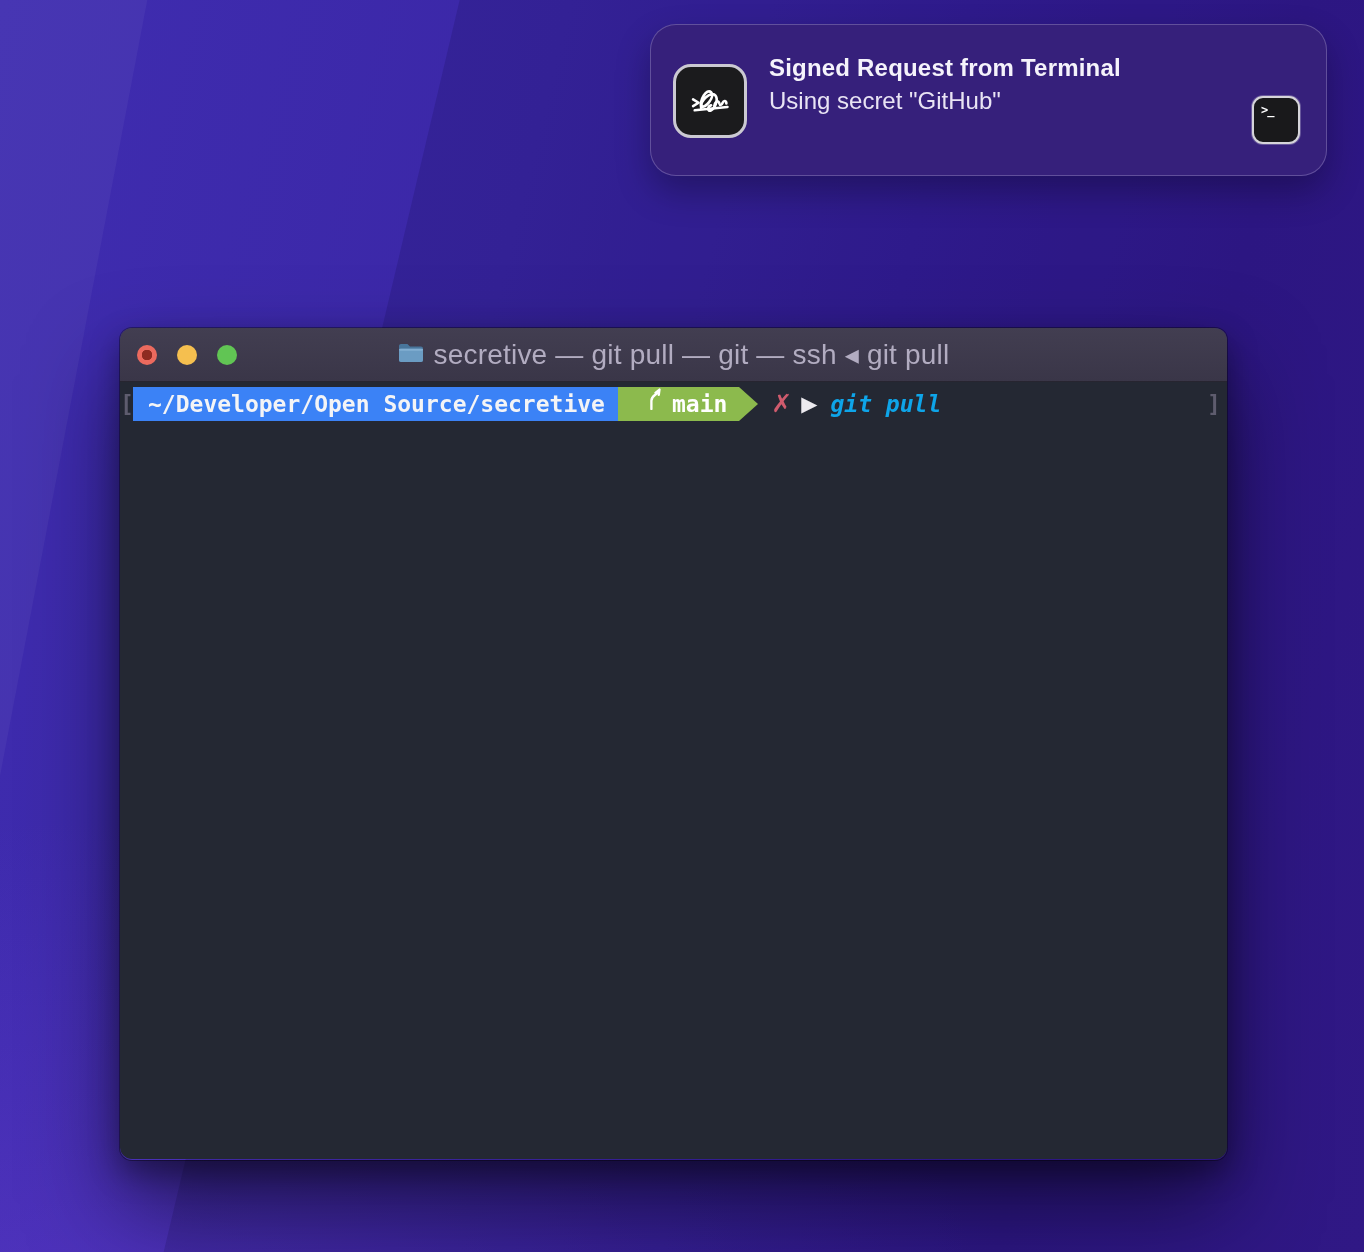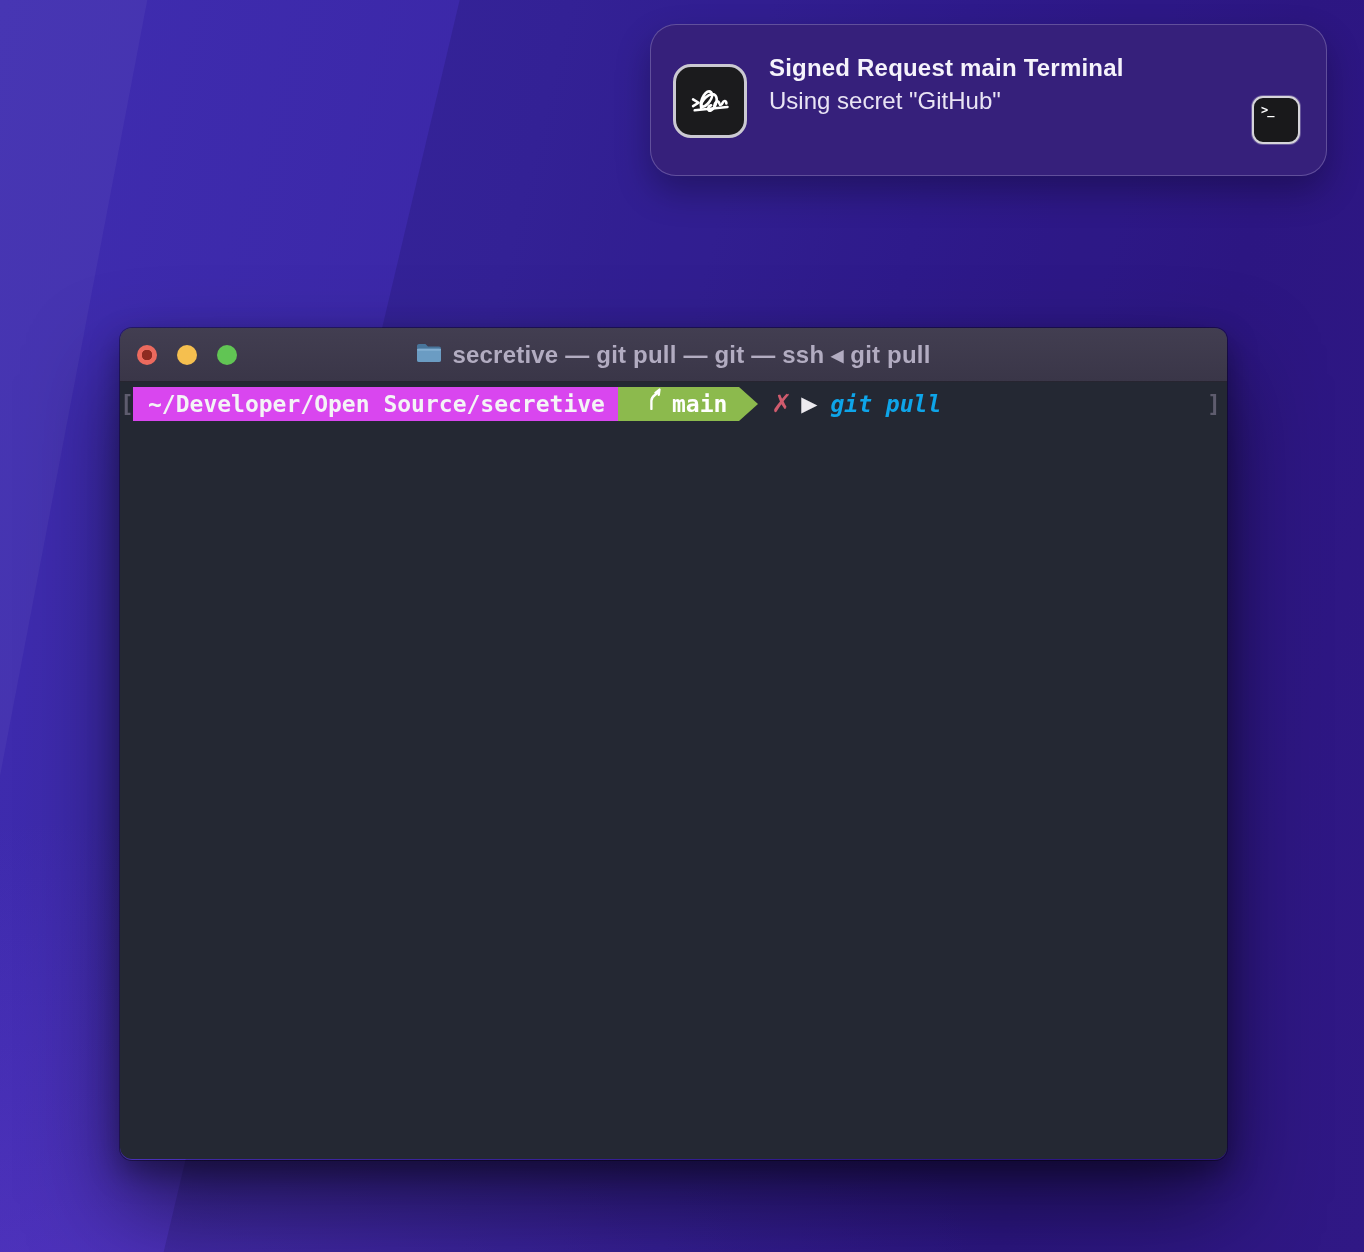--- a/index.html
+++ b/index.html
@@ -60,33 +60,33 @@
     border-bottom:1px solid rgba(0,0,0,0.4);
     position:relative;
     display:flex; align-items:center; justify-content:center;
   }
   .traffic { position:absolute; left:17px; top:17px; display:flex; gap:20px; }
   .light { width:20px; height:20px; border-radius:50%; }
   .light.close { background: radial-gradient(circle at 50% 50%, #8e2b21 0 5px, #ec6a5e 5.5px); }
   .light.min   { background:#f5bf4f; }
   .light.max   { background:#61c554; }
   .title-wrap { display:flex; align-items:center; gap:10px; }
-  .title-text { font-size:24px; font-weight:bold; color:#b2acc1; letter-spacing:0.2px; }
+  .title-text { font-size:28px; font-weight:normal; color:#b2acc1; letter-spacing:0.2px; }
 
   .term-body {
     height:777px; background:#242833; border-radius:0 0 12px 12px;
     padding-top:5px; overflow:hidden;
     font-family:"DejaVu Sans Mono", monospace; font-weight:bold; font-size:23px;
   }
 
   
   .prompt-row { display:flex; align-items:stretch; height:34px; line-height:34px; }
   .bracket { color:#5e5c6e; width:13px; text-align:center; flex:0 0 auto; }
   .seg-path {
-    background:#d946ef; color:#f4f4f6; padding:0 13px 0 15px; white-space:pre;
+    background:#3b82f6; color:#f4f4f6; padding:0 13px 0 15px; white-space:pre;
   }
   .arrow-gray {
     width:0; height:0; align-self:center; flex:0 0 auto;
     border-top:17px solid transparent; border-bottom:17px solid transparent;
     border-left:19px solid #53515d;
   }
   .seg-branch {
     background:#8cba4d; color:#ffffff; display:flex; align-items:flex-start;
     padding:0 12px 0 9px; margin-left:-19px; padding-left:28px; gap:8px;
   }
@@ -118,21 +118,21 @@
 <div class="notif">
   <div class="notif-app-icon">
     <svg width="48" height="48" viewBox="0 0 44 44" fill="none" stroke="#ffffff" stroke-width="2.4" stroke-linecap="round" stroke-linejoin="round">
       <path d="M6.5 20.5 L11.5 23.6 L6.5 26.7"></path>
       <path d="M14 29 C12 21 19 10 23 14 C27 18 17 30 14.5 26.5 C12 23 23 12 27 17 C30 21 26.5 28.5 23 30.5 C19.5 32.5 19.5 27 23 26"></path>
       <path d="M26 26.5 C27 21.5 30 21.5 30.5 24 C31 26.2 32.6 26 33.6 23.6 C34.6 21.2 37 21.6 37 24.2"></path>
       <path d="M8 30.5 L38 27.5"></path>
     </svg>
   </div>
   <div class="notif-text">
-    <div class="notif-title">Signed Request main Terminal</div>
+    <div class="notif-title">Signed Request from Terminal</div>
     <div class="notif-subtitle">Using secret "GitHub"</div>
   </div>
   <div class="notif-mini-icon">
     <span>&gt;_</span>
   </div>
 </div>
 
 <div class="term-window">
   <div class="titlebar">
     <div class="traffic">

